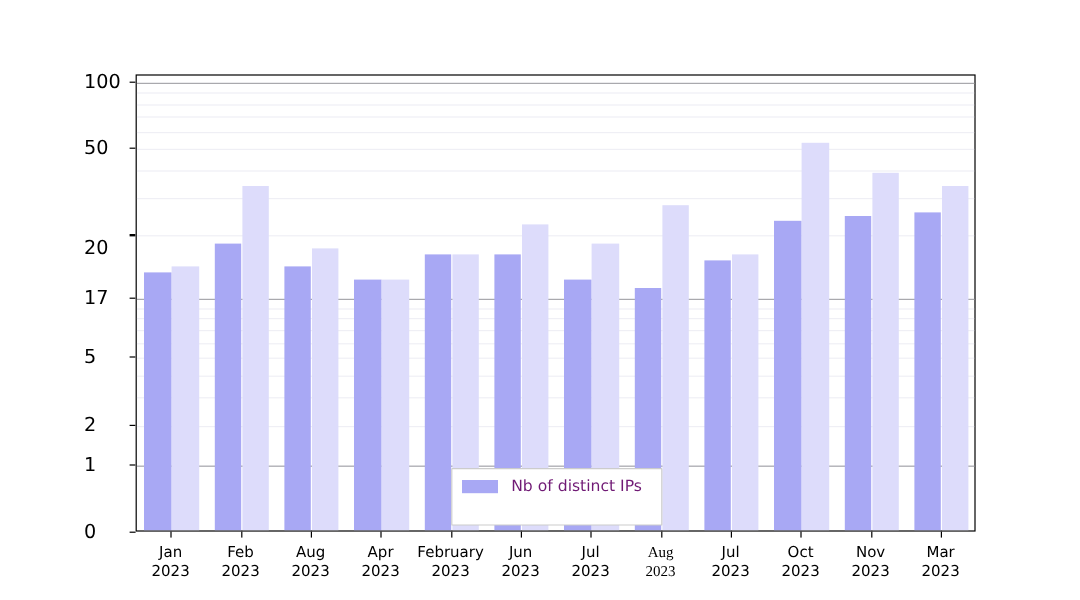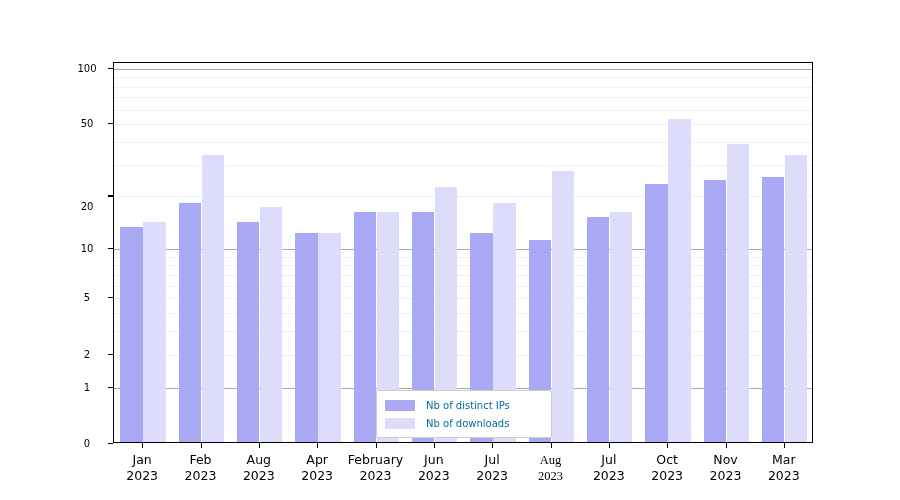--- a/index.html
+++ b/index.html
@@ -58,22 +58,22 @@
   .bar.ips {
     background: #a8a8f4;
   }
   .bar.dls {
     background: #dddcfb;
   }
   .ytick-label {
     position: absolute;
     right: 0;
     width: 34px;
-    text-align: center;
-    font-size: 10px;
+    text-align: left;
+    font-size: 16px;
     color: #000000;
     transform: translateY(-50%);
   }
   .ytick-mark {
     position: absolute;
     width: 5px;
     height: 1.2px;
     background: #000000;
     left: 0;
   }
@@ -127,36 +127,36 @@
   }
   .legend-swatch {
     width: 30px;
     height: 11px;
     margin-right: 11px;
     flex: 0 0 auto;
   }
   .legend-swatch.ips { background: #a8a8f4; }
   .legend-swatch.dls { background: #dddcfb; }
   .legend-label {
-    font-size: 10px;
-    color: #0369a1;
+    font-size: 13px;
+    color: #701a75;
     white-space: nowrap;
   }
 </style>
 </head>
 <body>
 
 <div id="figure">
 
 
   <div id="ytick-labels">
       <div class="ytick-label" style="top: 67.7px;">100</div>
       <div class="ytick-label" style="top: 123.265px;">50</div>
       <div class="ytick-label" style="top: 206px;">20</div>
-      <div class="ytick-label" style="top: 248.004px;">10</div>
+      <div class="ytick-label" style="top: 248.004px;">17</div>
       <div class="ytick-label" style="top: 297.295px;">5</div>
       <div class="ytick-label" style="top: 353.661px;">2</div>
       <div class="ytick-label" style="top: 386.634px;">1</div>
       <div class="ytick-label" style="top: 443px;">0</div>
     </div>
   <div id="ytick-marks">
       <div class="ytick-mark" style="top: 67.7px;"></div>
       <div class="ytick-mark" style="top: 123.265px;"></div>
       <div class="ytick-mark" style="top: 195.42px;"></div>
       <div class="ytick-mark" style="top: 248.004px;"></div>
@@ -280,19 +280,15 @@
         <div>Mar</div>
         <div>2023</div>
       </div>
     </div>
 
   <div id="legend">
     <div class="legend-row">
       <span class="legend-swatch ips"></span>
       <span class="legend-label">Nb of distinct IPs</span>
     </div>
-    <div class="legend-row">
-      <span class="legend-swatch dls"></span>
-      <span class="legend-label">Nb of downloads</span>
-    </div>
   </div>
 
 </div>
 
 </body></html>

